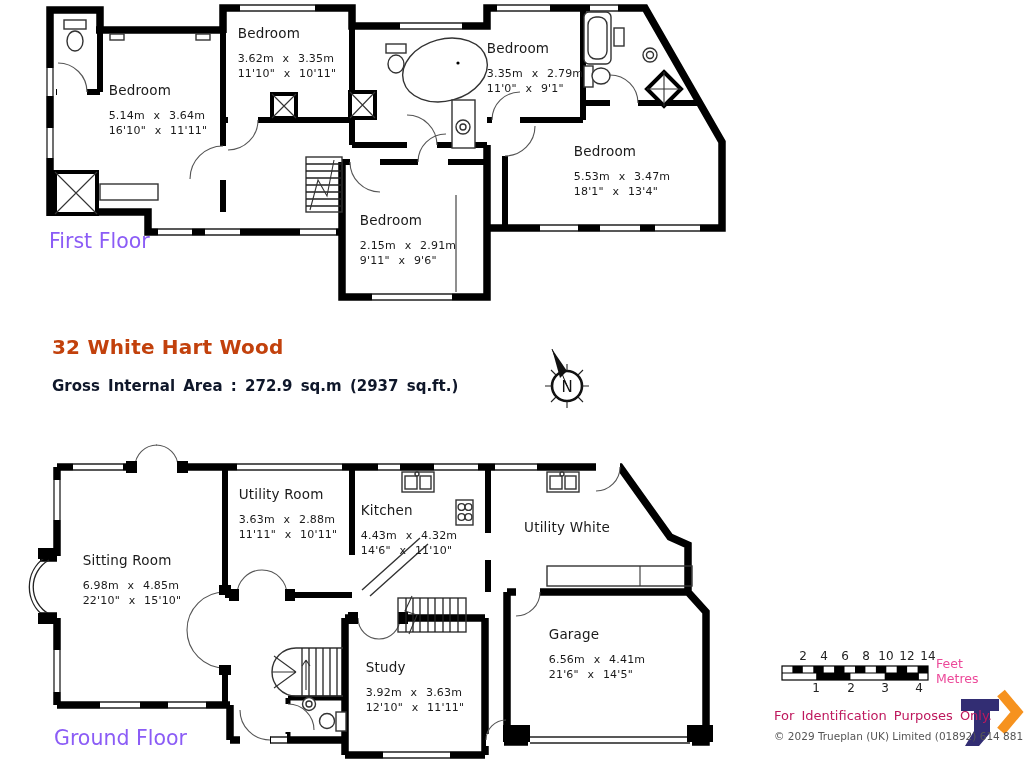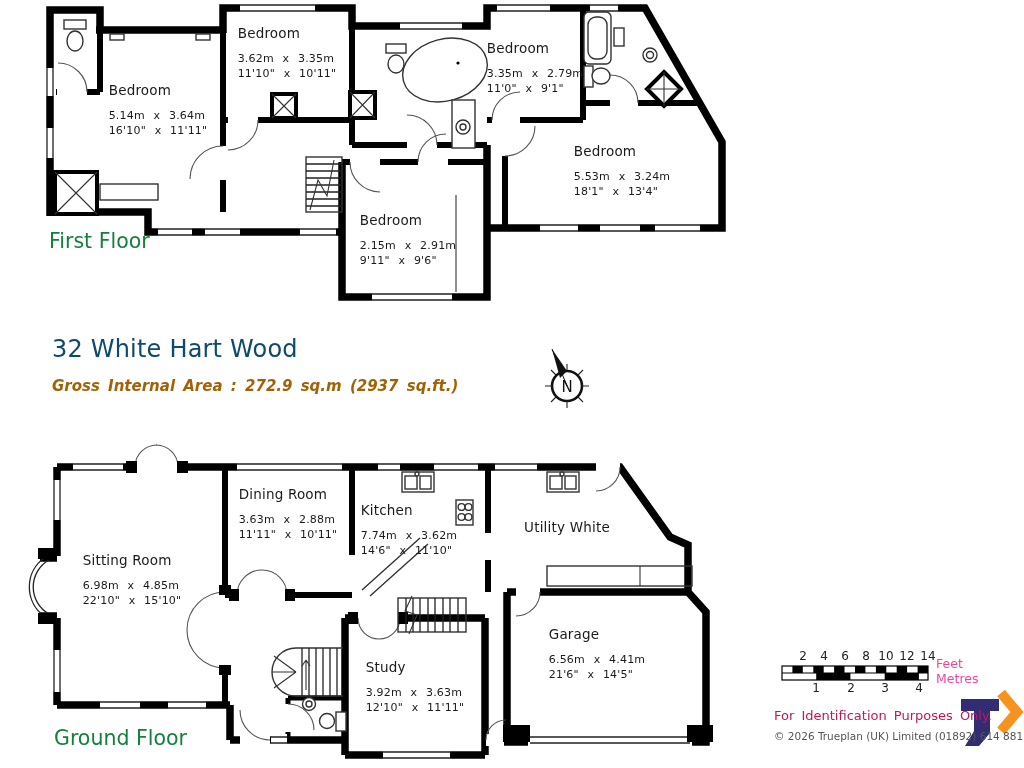--- a/index.html
+++ b/index.html
@@ -18,23 +18,23 @@
   .arc{stroke:#555;stroke-width:1.1;fill:none;}
   .thin{stroke:#333;stroke-width:1.4;fill:none;}
   .fix{stroke:#333;stroke-width:1.4;fill:#fff;}
   .xb{stroke:#000;stroke-width:4;fill:#fff;}
   .xl{stroke:#333;stroke-width:1.1;fill:none;}
   .pier{fill:#000;stroke:none;}
   
   .room-label{position:absolute;transform:translateX(-50%);white-space:nowrap;}
   .room-name{font-size:13.5px;letter-spacing:.2px;margin-bottom:10px;}
   .room-dim{font-size:11px;line-height:15px;word-spacing:5px;letter-spacing:.2px;}
-  .floor-label{position:absolute;font-size:20.5px;color:#15803d;}
-  .page-title{position:absolute;font-size:24px;color:#0c4a6e;letter-spacing:.2px;}
-  .area-line{position:absolute;font-size:15px;font-weight:bold;color:#a16207;word-spacing:3px;font-style:italic;}
+  .floor-label{position:absolute;font-size:20.5px;color:#8b5cf6;}
+  .page-title{position:absolute;font-size:20px;color:#c2410c;letter-spacing:.2px;font-weight:bold;}
+  .area-line{position:absolute;font-size:15px;font-weight:bold;color:#0f172a;word-spacing:3px;}
   .tick{position:absolute;font-size:12px;color:#222;transform:translateX(-50%);}
   .scale-label{position:absolute;font-size:12.5px;color:#ec4899;}
   .footer-1{position:absolute;font-size:13px;color:#be185d;word-spacing:3px;}
   .footer-2{position:absolute;font-size:10.5px;color:#555;}
   .compass-n{position:absolute;font-size:15px;color:#111;transform:translate(-50%,-50%);}
 </style>
 </head>
 <body>
 
 <svg width="1024" height="768" viewBox="0 0 1024 768">
@@ -314,42 +314,42 @@
   <div class="room-dim">3.62m x 3.35m</div>
   <div class="room-dim">11'10" x 10'11"</div>
 </div>
 <div class="room-label" style="left:535px;top:40px">
   <div class="room-name">Bedroom</div>
   <div class="room-dim">3.35m x 2.79m</div>
   <div class="room-dim">11'0" x 9'1"</div>
 </div>
 <div class="room-label" style="left:622px;top:143px">
   <div class="room-name">Bedroom</div>
-  <div class="room-dim">5.53m x 3.24m</div>
+  <div class="room-dim">5.53m x 3.47m</div>
   <div class="room-dim">18'1" x 13'4"</div>
 </div>
 <div class="room-label" style="left:408px;top:212px">
   <div class="room-name">Bedroom</div>
   <div class="room-dim">2.15m x 2.91m</div>
   <div class="room-dim">9'11" x 9'6"</div>
 </div>
 
 <div class="room-label" style="left:132px;top:552px">
   <div class="room-name">Sitting Room</div>
   <div class="room-dim">6.98m x 4.85m</div>
   <div class="room-dim">22'10" x 15'10"</div>
 </div>
 <div class="room-label" style="left:288px;top:486px">
-  <div class="room-name">Dining Room</div>
+  <div class="room-name">Utility Room</div>
   <div class="room-dim">3.63m x 2.88m</div>
   <div class="room-dim">11'11" x 10'11"</div>
 </div>
 <div class="room-label" style="left:409px;top:502px">
   <div class="room-name">Kitchen</div>
-  <div class="room-dim">7.74m x 3.62m</div>
+  <div class="room-dim">4.43m x 4.32m</div>
   <div class="room-dim">14'6" x 11'10"</div>
 </div>
 <div class="room-label" style="left:567px;top:519px">
   <div class="room-name">Utility White</div>
 </div>
 <div class="room-label" style="left:597px;top:626px">
   <div class="room-name">Garage</div>
   <div class="room-dim">6.56m x 4.41m</div>
   <div class="room-dim">21'6" x 14'5"</div>
 </div>
@@ -369,13 +369,13 @@
 <div class="tick" style="left:907px;top:649px">12</div>
 <div class="tick" style="left:928px;top:649px">14</div>
 <div class="tick" style="left:816px;top:681px">1</div>
 <div class="tick" style="left:851px;top:681px">2</div>
 <div class="tick" style="left:885px;top:681px">3</div>
 <div class="tick" style="left:919px;top:681px">4</div>
 <div class="scale-label" style="left:936px;top:656px">Feet</div>
 <div class="scale-label" style="left:936px;top:671px">Metres</div>
 
 <div class="footer-1" style="left:774px;top:708px">For Identification Purposes Only.</div>
-<div class="footer-2" style="left:774px;top:730px">© 2026 Trueplan (UK) Limited  (01892) 614 881</div>
+<div class="footer-2" style="left:774px;top:730px">© 2029 Trueplan (UK) Limited  (01892) 614 881</div>
 
 </body></html>

